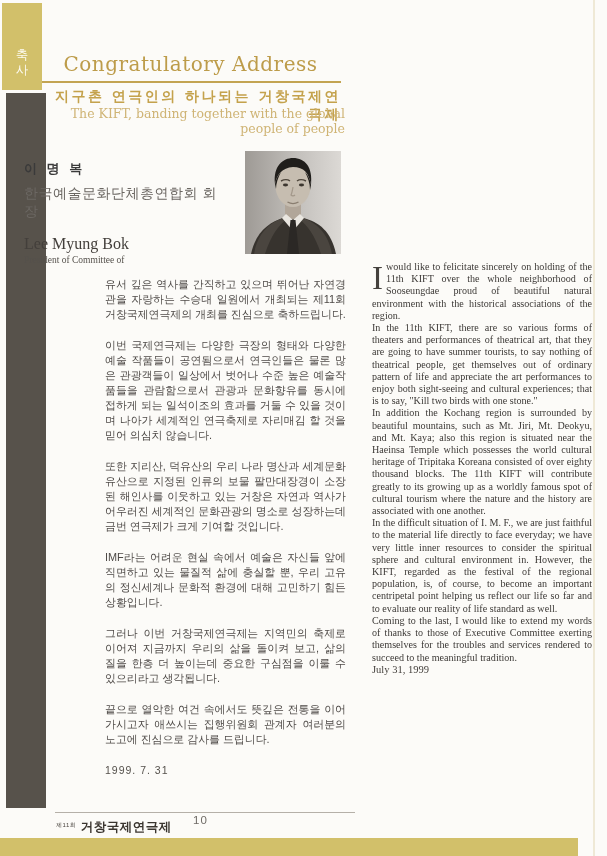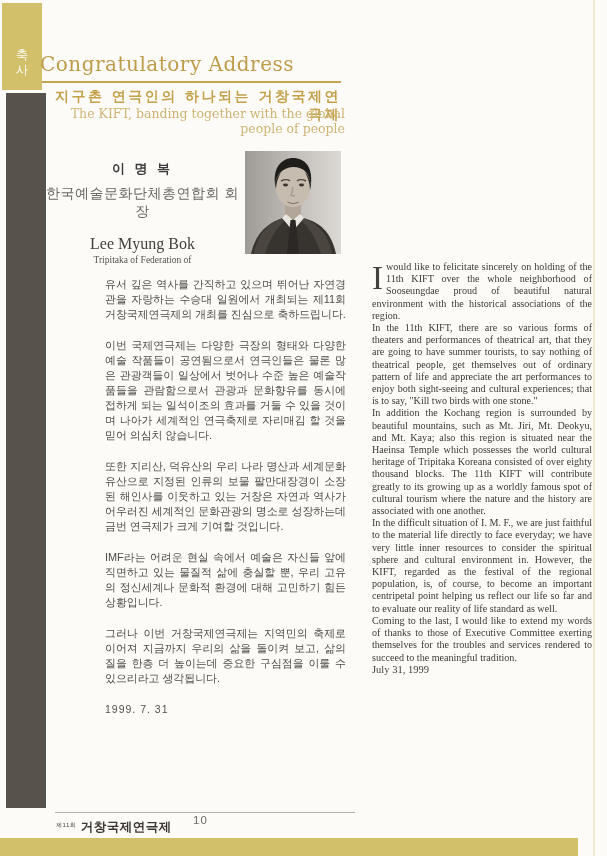--- a/index.html
+++ b/index.html
@@ -6,29 +6,29 @@
   body{background:#e9e7e2;font-family:"Liberation Sans",sans-serif;}
   .page{position:relative;width:607px;height:856px;background:#fcfbf8;overflow:hidden;
         box-shadow:0 0 4px rgba(0,0,0,.2);}
   
   .side-gold{position:absolute;left:2px;top:3px;width:40px;height:87px;background:#d2c06a;}
   .side-gold .chars{position:absolute;left:0;top:44px;width:100%;text-align:center;
         color:#fdfbf2;font-size:12.5px;line-height:15px;font-family:"DejaVu Serif",serif;}
   .side-dark{position:absolute;left:6px;top:93px;width:40px;height:715px;background:#57524b;}
   .right-edge{position:absolute;right:12px;top:0;width:2px;height:856px;background:rgba(205,185,125,.28);}
   
-  .hdr-title{position:absolute;left:40px;top:52px;width:301px;text-align:left;
+  .hdr-title{position:absolute;left:40px;top:52px;width:301px;text-align:center;
         font-family:"DejaVu Serif",serif;font-size:20px;letter-spacing:.5px;color:#bd9c4a;}
   .hdr-rule{position:absolute;left:42px;top:81px;width:299px;height:2px;background:#c3a452;}
   .hdr-sub-kr{position:absolute;left:40px;top:88px;width:301px;text-align:right;
         font-family:"DejaVu Serif",serif;font-weight:bold;font-size:14px;letter-spacing:2.5px;color:#c4a24c;}
   .hdr-sub-en{position:absolute;left:36px;top:106px;width:309px;text-align:right;
         font-family:"DejaVu Serif",serif;font-size:12.5px;color:#cfb475;}
   
-  .name-block{position:absolute;left:44px;top:160px;width:197px;text-align:center;}
+  .name-block{position:absolute;left:24px;top:160px;width:197px;text-align:left;}
   .name-kr{font-size:13px;font-weight:bold;letter-spacing:3px;color:#3a3a3a;margin:0 0 7px;}
   .title-kr{font-size:14px;color:#6b6762;letter-spacing:.5px;margin:0 0 14px;}
   .name-en{font-family:"Liberation Serif",serif;font-size:16px;color:#433f3b;margin:0 0 2px;}
   .title-en{font-family:"Liberation Serif",serif;font-size:9.5px;color:#55514c;margin:0;line-height:11.5px;}
   .photo{position:absolute;left:245px;top:151px;width:96px;height:103px;}
   
   .col-kr{position:absolute;left:89px;top:261px;width:273px;
         font-size:10.9px;line-height:15px;color:#4e4a47;text-align:justify;}
   .col-kr p{margin:16px;}
   .date-kr{margin-top:17px;color:#55514c;font-size:10.5px;letter-spacing:1px;}
@@ -63,21 +63,21 @@
 
   <div class="hdr-title">Congratulatory Address</div>
   <div class="hdr-rule"></div>
   <div class="hdr-sub-kr">지구촌 연극인의 하나되는 거창국제연극제</div>
   <div class="hdr-sub-en">The KIFT, banding together with the global people of people</div>
 
   <div class="name-block">
     <p class="name-kr">이 명 복</p>
     <p class="title-kr">한국예술문화단체총연합회 회장</p>
     <p class="name-en">Lee Myung Bok</p>
-    <p class="title-en">Tripitaka of Federation of</p>
+    <p class="title-en">President of Committee of</p>
   </div>
 
   <svg class="photo" viewBox="0 0 96 103" xmlns="http://www.w3.org/2000/svg">
     <defs>
       <linearGradient id="pbg" x1="0" y1="0" x2="1" y2="0">
         <stop offset="0" stop-color="#9e9a95"></stop>
         <stop offset="0.55" stop-color="#c3c0bc"></stop>
         <stop offset="1" stop-color="#dcd9d5"></stop>
       </linearGradient>
     </defs>
@@ -99,20 +99,21 @@
     <path d="M48,36 C47.3,40 47,42 46,44 C47,45.2 49,45.2 50,44" stroke="#a3988a" stroke-width="1.2" fill="none"></path>
     <path d="M42.5,51 C46,53 50,53 53.5,51" stroke="#8a7e70" stroke-width="1.3" fill="none"></path>
   </svg>
 
   <div class="col-kr">
     <p>유서 깊은 역사를 간직하고 있으며 뛰어난 자연경관을 자랑하는 수승대 일원에서 개최되는 제11회 거창국제연극제의 개최를 진심으로 축하드립니다.</p>
     <p>이번 국제연극제는 다양한 극장의 형태와 다양한 예술 작품들이 공연됨으로서 연극인들은 물론 많은 관광객들이 일상에서 벗어나 수준 높은 예술작품들을 관람함으로서 관광과 문화향유를 동시에 접하게 되는 일석이조의 효과를 거둘 수 있을 것이며 나아가 세계적인 연극축제로 자리매김 할 것을 믿어 의심치 않습니다.</p>
     <p>또한 지리산, 덕유산의 우리 나라 명산과 세계문화유산으로 지정된 인류의 보물 팔만대장경이 소장된 해인사를 이웃하고 있는 거창은 자연과 역사가 어우러진 세계적인 문화관광의 명소로 성장하는데 금번 연극제가 크게 기여할 것입니다.</p>
     <p>IMF라는 어려운 현실 속에서 예술은 자신들 앞에 직면하고 있는 물질적 삶에 충실할 뿐, 우리 고유의 정신세계나 문화적 환경에 대해 고민하기 힘든 상황입니다.</p>
     <p>그러나 이번 거창국제연극제는 지역민의 축제로 이어져 지금까지 우리의 삶을 돌이켜 보고, 삶의 질을 한층 더 높이는데 중요한 구심점을 이룰 수 있으리라고 생각됩니다.</p>
+    <p>끝으로 열악한 여건 속에서도 뜻깊은 전통을 이어가시고자 애쓰시는 집행위원회 관계자 여러분의 노고에 진심으로 감사를 드립니다.</p>
     <p class="date-kr">1999.  7.  31</p>
   </div>
 
   <div class="col-en">
     <p>
       <span class="dropcap">I</span>
       <span>would like to felicitate sincerely on holding of the 11th KIFT over the whole neighborhood of Sooseungdae proud of beautiful natural environment with the historical associations of the region.</span>
     </p>
     <p>In the 11th KIFT, there are so various forms of theaters and performances of theatrical art, that they are going to have summer tourists, to say nothing of theatrical people, get themselves out of ordinary pattern of life and appreciate the art performances to enjoy both sight-seeing and cultural experiences; that is to say, "Kill two birds with one stone."</p>
     <p>In addition the Kochang region is surrounded by beautiful mountains, such as Mt. Jiri, Mt. Deokyu, and Mt. Kaya; also this region is situated near the Haeinsa Temple which possesses the world cultural heritage of Tripitaka Koreana consisted of over eighty thousand blocks. The 11th KIFT will contribute greatly to its growing up as a worldly famous spot of cultural tourism where the nature and the history are associated with one another.</p>

